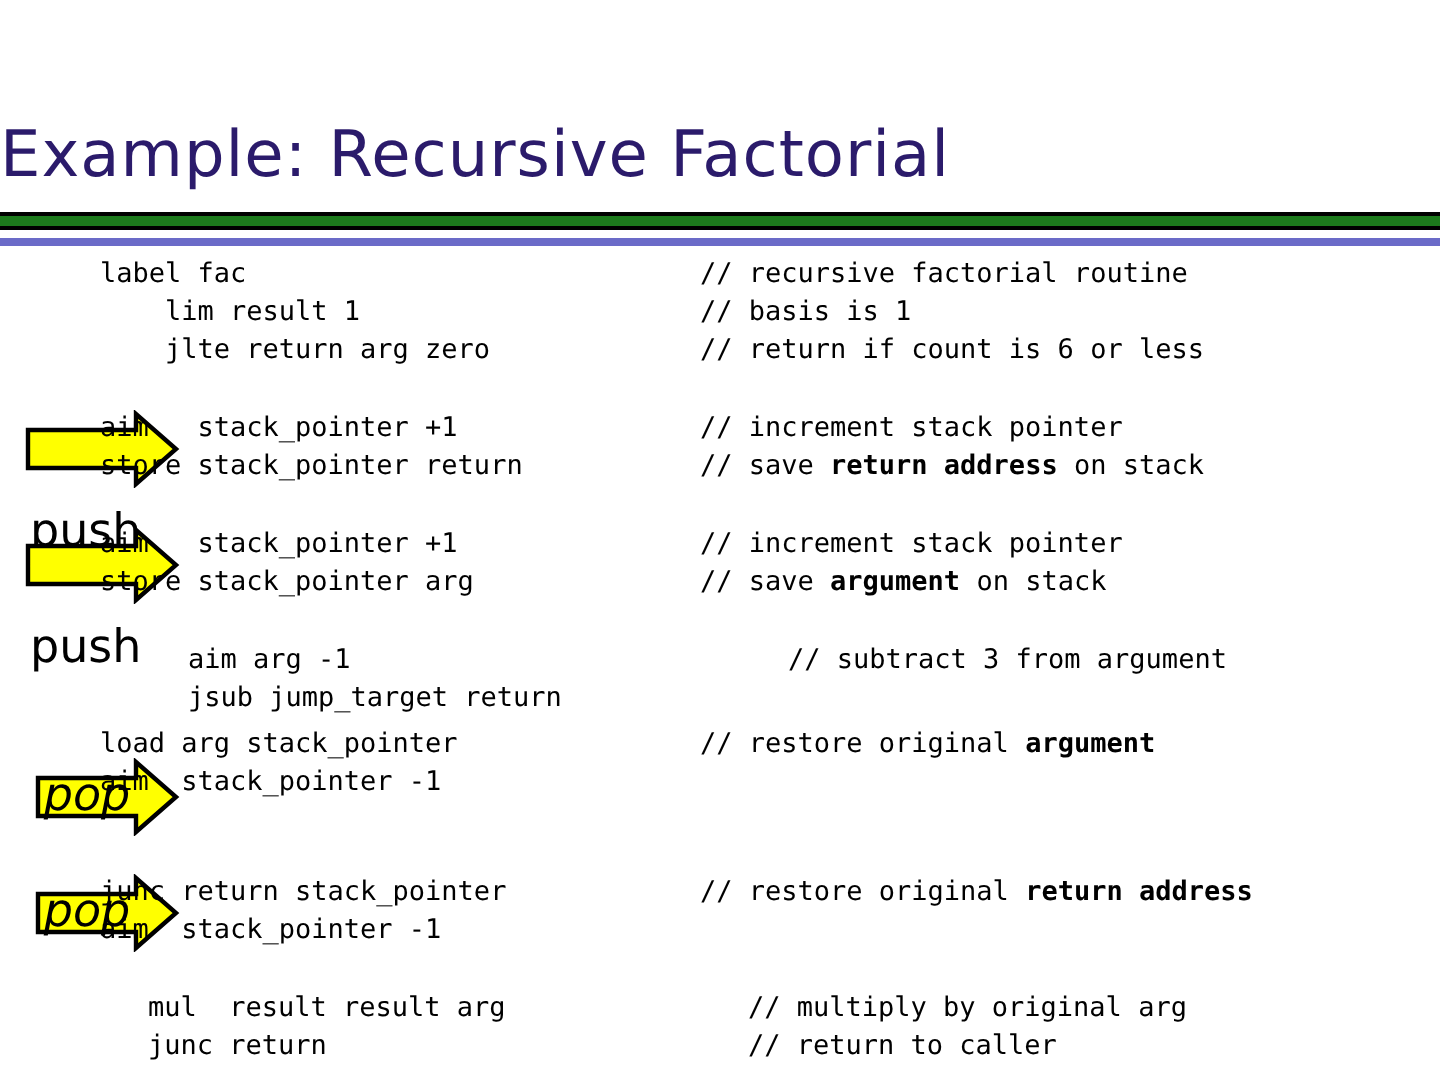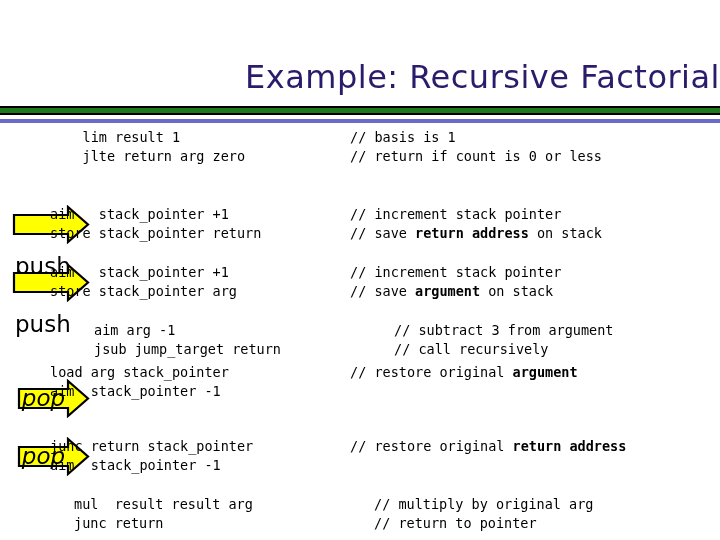--- a/index.html
+++ b/index.html
@@ -14,21 +14,21 @@
     overflow: hidden;
     font-family: "Liberation Sans", sans-serif;
   }
 
   
   #slide-title {
     position: absolute;
     top: 58px;
     left: 0;
     width: 720px;
-    text-align: right;
+    text-align: left;
     font-family: "DejaVu Sans", sans-serif;
     font-size: 32px;
     font-weight: 400;
     letter-spacing: 0.5px;
     color: #2B1B6B;
     white-space: nowrap;
   }
 
   
   #rule-green {
@@ -119,22 +119,23 @@
 </head>
 <body>
 
 <div id="slide-title">Example: Recursive Factorial</div>
 
 <div id="rule-green"></div>
 <div id="rule-blue"></div>
 
 <div id="code-area">
     <div class="code-block" style="top: 0px;">
+      <div class="code-line"><span class="code-col">label fac</span><span class="cmt-col"><span>// recursive factorial routine</span></span></div>
       <div class="code-line"><span class="code-col">    lim result 1</span><span class="cmt-col"><span>// basis is 1</span></span></div>
-      <div class="code-line"><span class="code-col">    jlte return arg zero</span><span class="cmt-col"><span>// return if count is 0 or less</span></span></div>
+      <div class="code-line"><span class="code-col">    jlte return arg zero</span><span class="cmt-col"><span>// return if count is 6 or less</span></span></div>
     </div>
     <div class="arrow-badge badge-push" style="top: 77px;">
       <svg width="78" height="39" viewBox="0 0 78 39">
         <polygon points="2,10 56,10 56,2 76,19.5 56,37 56,29 2,29" fill="#FFFF00" stroke="#000000" stroke-width="2.2" stroke-linejoin="miter"></polygon>
       </svg>
       <span class="arrow-label">push</span>
     </div>
     <div class="code-block" style="top: 77px;">
       <div class="code-line"><span class="code-col">aim   stack_pointer +1</span><span class="cmt-col"><span>// increment stack pointer</span></span></div>
       <div class="code-line"><span class="code-col">store stack_pointer return</span><span class="cmt-col"><span>// save </span><b>return address</b><span> on stack</span></span></div>
@@ -144,21 +145,21 @@
         <polygon points="2,10 56,10 56,2 76,19.5 56,37 56,29 2,29" fill="#FFFF00" stroke="#000000" stroke-width="2.2" stroke-linejoin="miter"></polygon>
       </svg>
       <span class="arrow-label">push</span>
     </div>
     <div class="code-block" style="top: 135px;">
       <div class="code-line"><span class="code-col">aim   stack_pointer +1</span><span class="cmt-col"><span>// increment stack pointer</span></span></div>
       <div class="code-line"><span class="code-col">store stack_pointer arg</span><span class="cmt-col"><span>// save </span><b>argument</b><span> on stack</span></span></div>
     </div>
     <div class="code-block" style="top: 193px; margin-left: 44px;">
       <div class="code-line"><span class="code-col">aim arg -1</span><span class="cmt-col"><span>// subtract 3 from argument</span></span></div>
-      <div class="code-line"><span class="code-col">jsub jump_target return</span><span class="cmt-col"><span>// call recursively</span></span></div>
+      <div class="code-line"><span class="code-col">jsub jump_target return</span></div>
     </div>
     <div class="arrow-badge badge-pop" style="top: 251px;">
       <svg width="73" height="39" viewBox="0 0 73 39">
         <polygon points="2,10 51,10 51,2 71,19.5 51,37 51,29 2,29" fill="#FFFF00" stroke="#000000" stroke-width="2.2" stroke-linejoin="miter"></polygon>
       </svg>
       <span class="arrow-label">pop</span>
     </div>
     <div class="code-block" style="top: 235px;">
       <div class="code-line"><span class="code-col">load arg stack_pointer</span><span class="cmt-col"><span>// restore original </span><b>argument</b></span></div>
       <div class="code-line"><span class="code-col">aim  stack_pointer -1</span></div>
@@ -168,15 +169,15 @@
         <polygon points="2,10 51,10 51,2 71,19.5 51,37 51,29 2,29" fill="#FFFF00" stroke="#000000" stroke-width="2.2" stroke-linejoin="miter"></polygon>
       </svg>
       <span class="arrow-label">pop</span>
     </div>
     <div class="code-block" style="top: 309px;">
       <div class="code-line"><span class="code-col">junc return stack_pointer</span><span class="cmt-col"><span>// restore original </span><b>return address</b></span></div>
       <div class="code-line"><span class="code-col">aim  stack_pointer -1</span></div>
     </div>
     <div class="code-block" style="top: 367px; margin-left: 24px;">
       <div class="code-line"><span class="code-col">mul  result result arg</span><span class="cmt-col"><span>// multiply by original arg</span></span></div>
-      <div class="code-line"><span class="code-col">junc return</span><span class="cmt-col"><span>// return to pointer</span></span></div>
+      <div class="code-line"><span class="code-col">junc return</span><span class="cmt-col"><span>// return to caller</span></span></div>
     </div>
   </div>
 
 </body></html>

